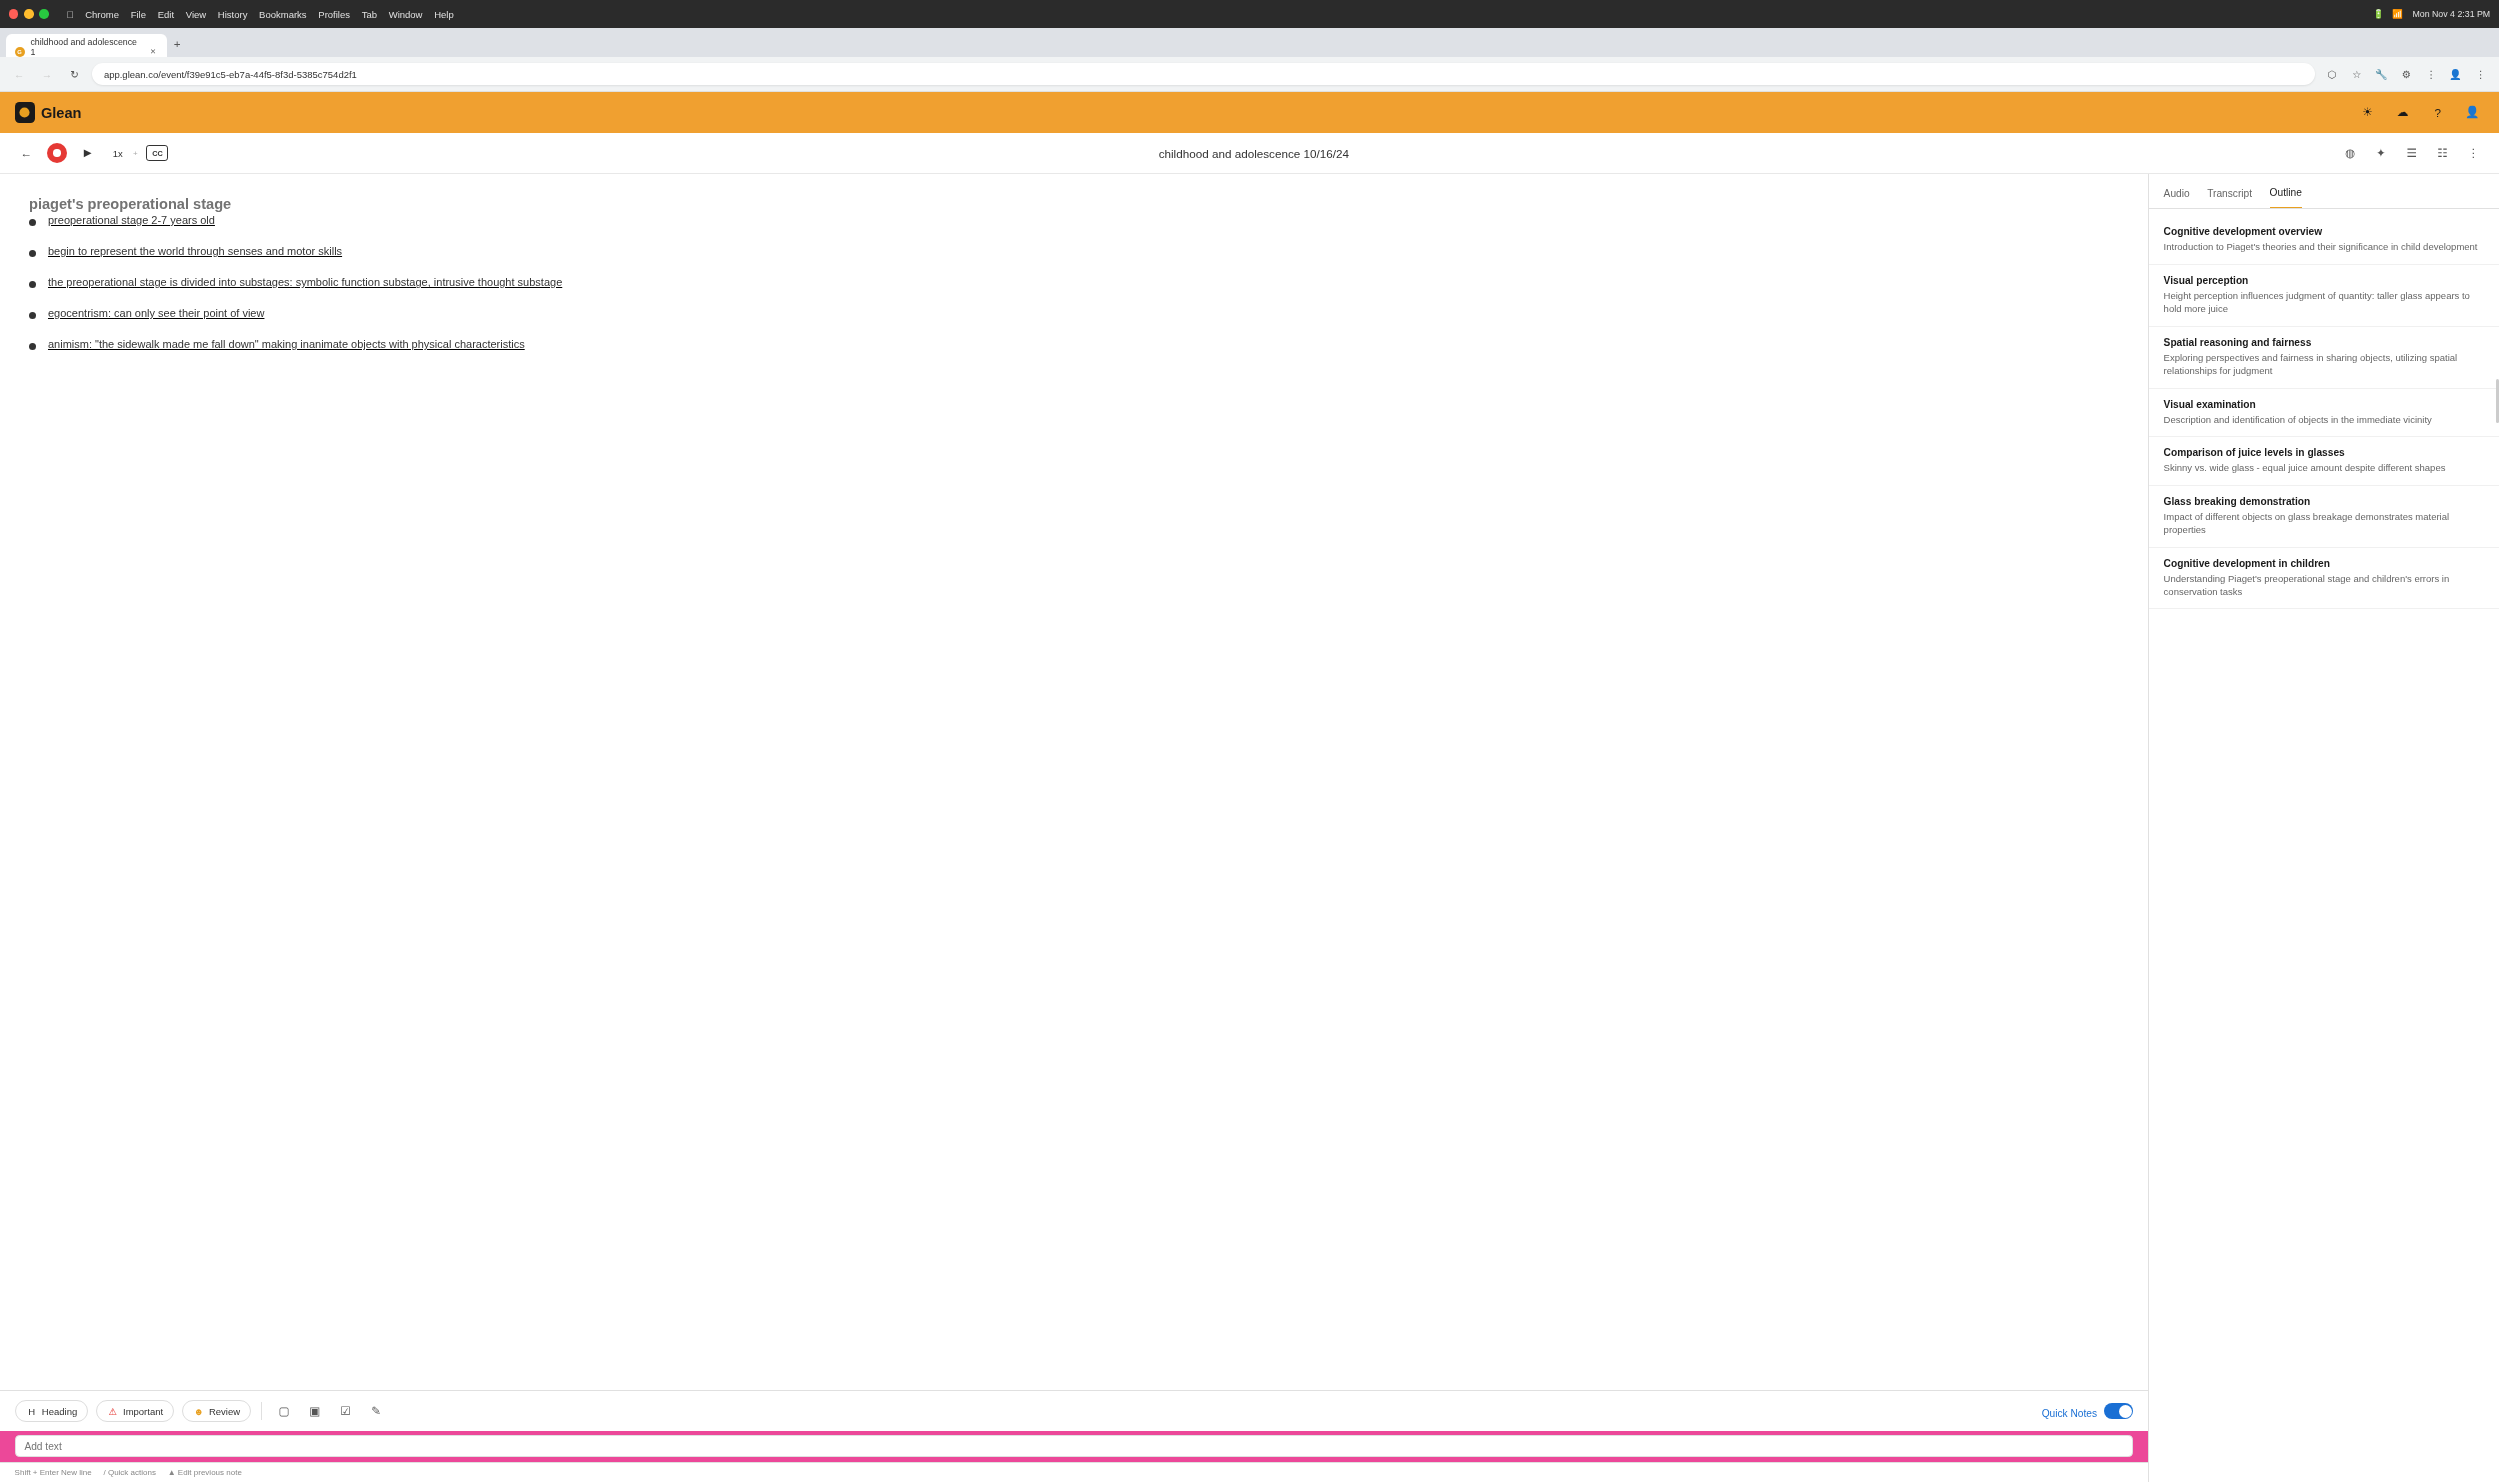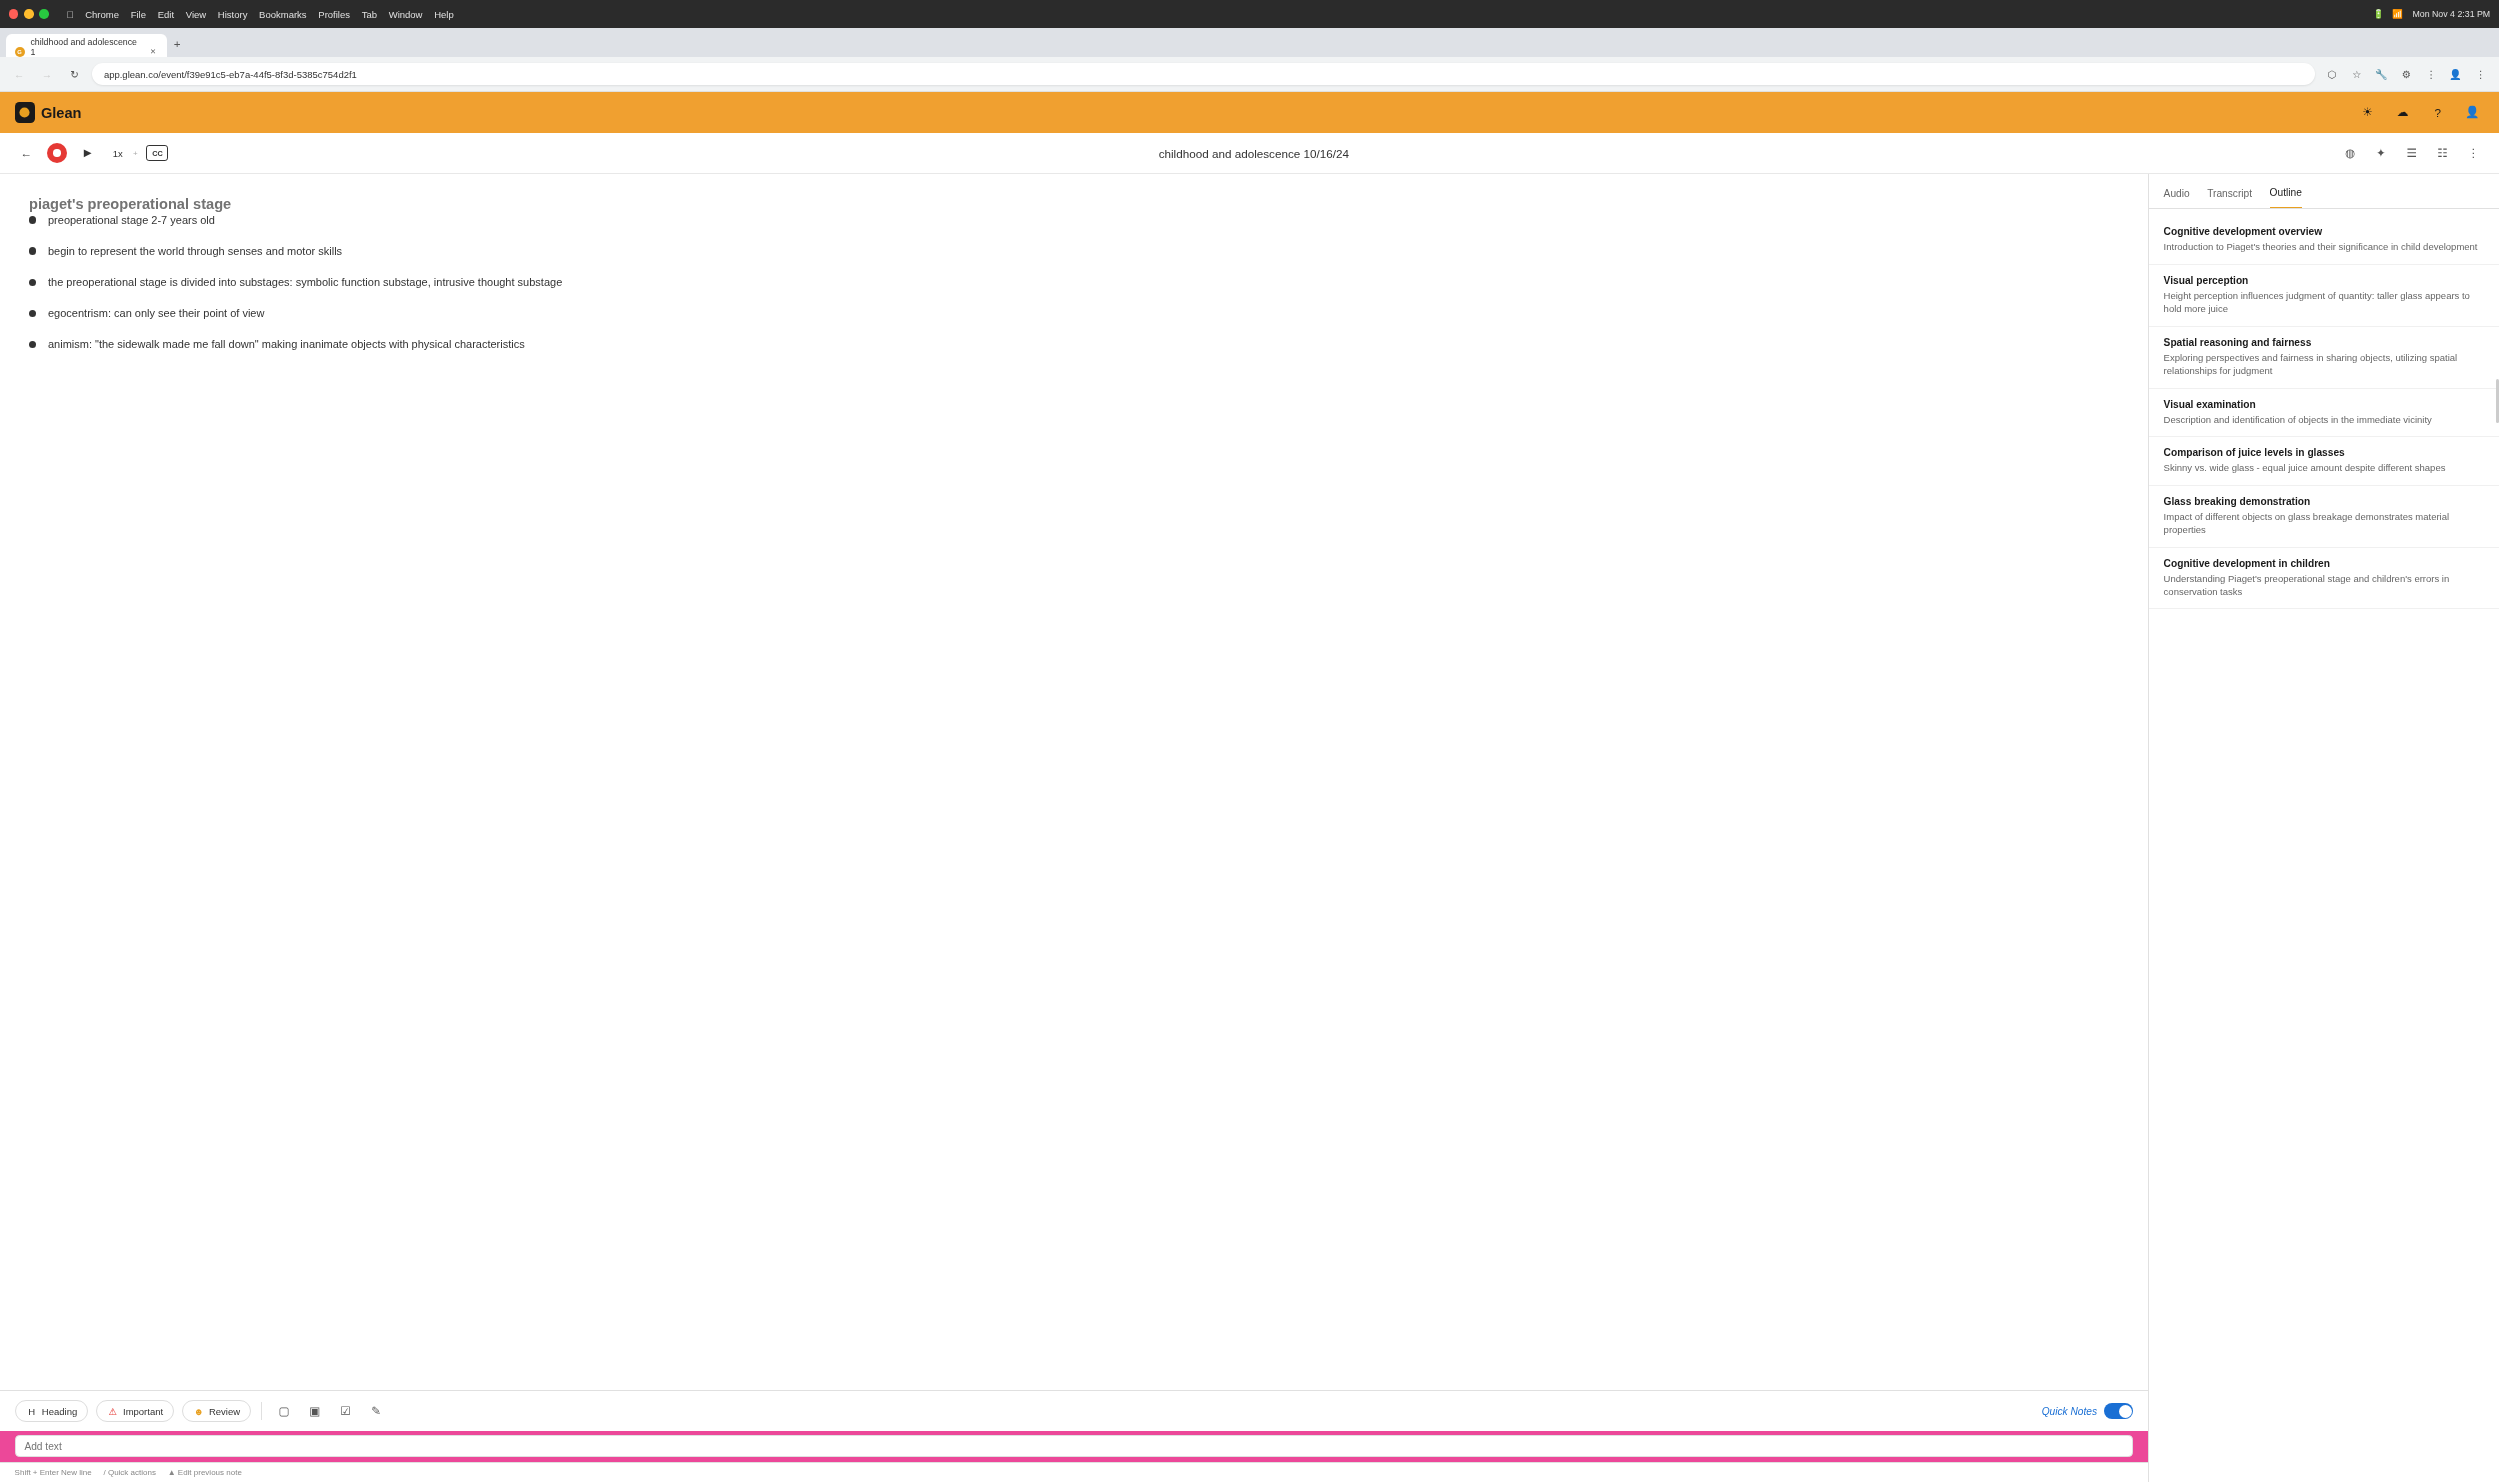--- a/index.html
+++ b/index.html
@@ -195,23 +195,24 @@
       background: #fff;
     }
     .notes-section-title {
       font-size: 14.6px;
       font-weight: 600;
       color: #737373;
       margin-bottom: 0;
     }
     .note-item {
       display: flex;
-      align-items: flex-start;
+      align-items: center;
       gap: 11.7px;
       margin-bottom: 14.6px;
+      text-decoration: underline;
     }
     .note-bullet {
       width: 7.3px; height: 7.3px;
       border-radius: 50%; background: #333;
       margin-top: 4.4px; flex-shrink: 0;
     }
     .note-text {
       font-size: 11px; color: #333; line-height: 1.5;
     }
 
@@ -298,21 +299,21 @@
     .toolbar-btn.heading-btn .btn-icon { color: #333; }
     .toolbar-btn.important-btn .btn-icon { color: #e53935; }
     .toolbar-btn.review-btn .btn-icon { color: #e8a020; }
     .toolbar-divider { width: 0.7px; height: 17.5px; background: #e0e0e0; margin: 0 2.9px; }
     .toolbar-icon-btn {
       width: 23.4px; height: 23.4px;
       display: flex; align-items: center; justify-content: center;
       cursor: pointer; color: #555; font-size: 11.7px; border-radius: 4.4px;
     }
     .quick-notes-area {
-      margin-left: auto; display: flex; align-items: center; gap: 7.3px; font-style: italic;
+      margin-left: auto; display: flex; align-items: flex-end; gap: 7.3px;
     }
     .quick-notes-label {
       font-size: 10.2px; color: #1a6fd4; font-weight: 500;
     }
     .toggle-switch {
       width: 29px; height: 16px;
       background: #1a6fd4; border-radius: 8px;
       position: relative; cursor: pointer;
     }
     .toggle-knob {

